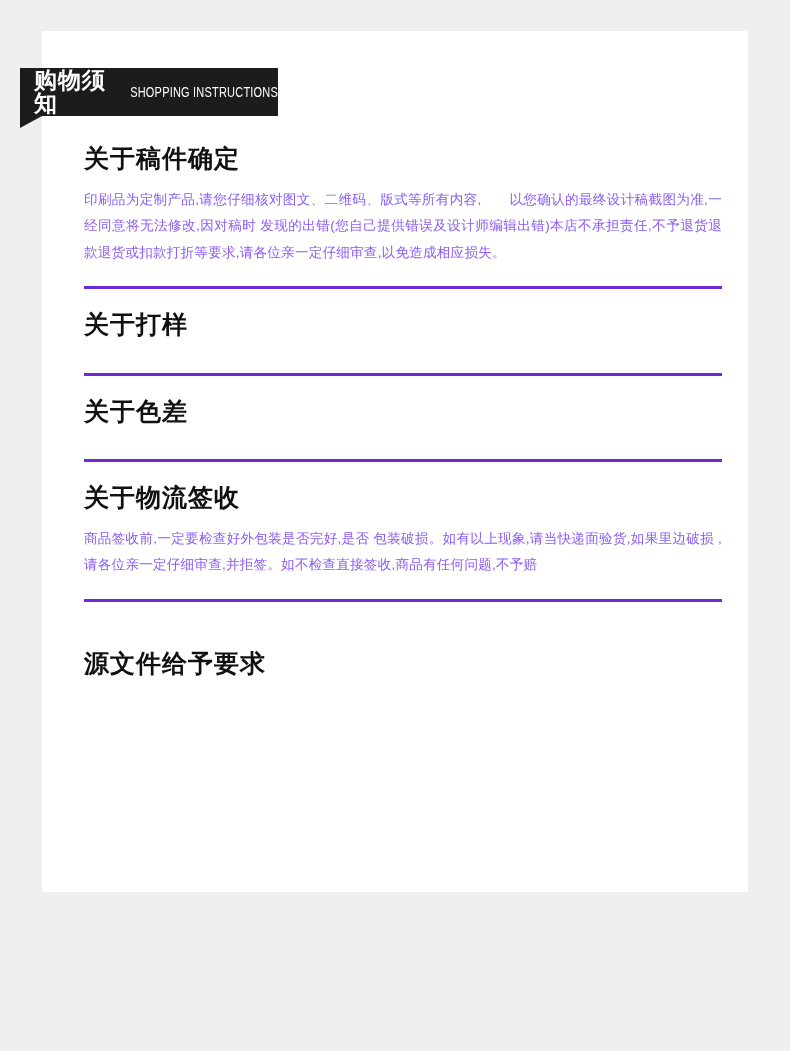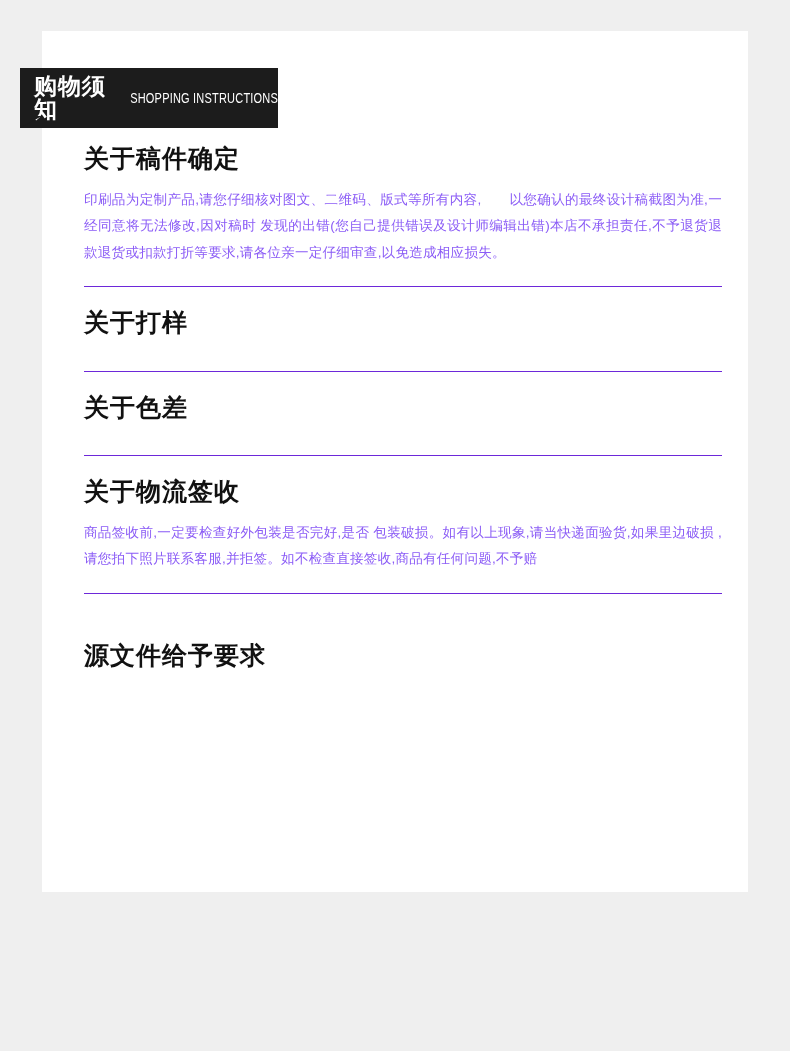--- a/index.html
+++ b/index.html
@@ -38,21 +38,21 @@
     left: 20px;
     top: 68px;
     width: 260px;
     height: 58px;
   }
   .ribbon {
     position: absolute;
     left: 0;
     top: 0;
     width: 258px;
-    height: 60px;
+    height: 48px;
     background: #1c1c1c;
     display: flex;
     align-items: center;
     padding-left: 14px;
     box-sizing: border-box;
   }
   .ribbon-tail {
     position: absolute;
     left: 0;
     top: 48px;
@@ -81,21 +81,21 @@
   
   .sections {
     position: absolute;
     left: 84px;
     top: 145px;
     width: 638px;
   }
   .section {
     margin-bottom: 0;
     padding-bottom: 20px;
-    border-bottom: 1px solid #6d28d9;
+    border-bottom: 3px solid #6d28d9;
     margin-top: 22px;
   }
   .section:first-child {
     margin-top: 0;
   }
   .section.last {
     border-bottom: none;
     margin-top: 48px;
   }
   .sec-title {
@@ -140,21 +140,21 @@
     <div class="section">
       <h2 class="sec-title">关于打样</h2>
     </div>
 
     <div class="section">
       <h2 class="sec-title">关于色差</h2>
     </div>
 
     <div class="section">
       <h2 class="sec-title">关于物流签收</h2>
-      <p class="sec-body">商品签收前,一定要检查好外包装是否完好,是否 包装破损。如有以上现象,请当快递面验货,如果里边破损 ,请您拍下照片联系客服,并拒签。如不检查直接签收,商品有任何问题,不予赔</p>
+      <p class="sec-body">商品签收前,一定要检查好外包装是否完好,是否 包装破损。如有以上现象,请当快递面验货,如果里边破损 ,请各位亲一定仔细审查,并拒签。如不检查直接签收,商品有任何问题,不予赔</p>
     </div>
 
     <div class="section last">
       <h2 class="sec-title">源文件给予要求</h2>
     </div>
 
   </div>
 </div>
 
 </body></html>

